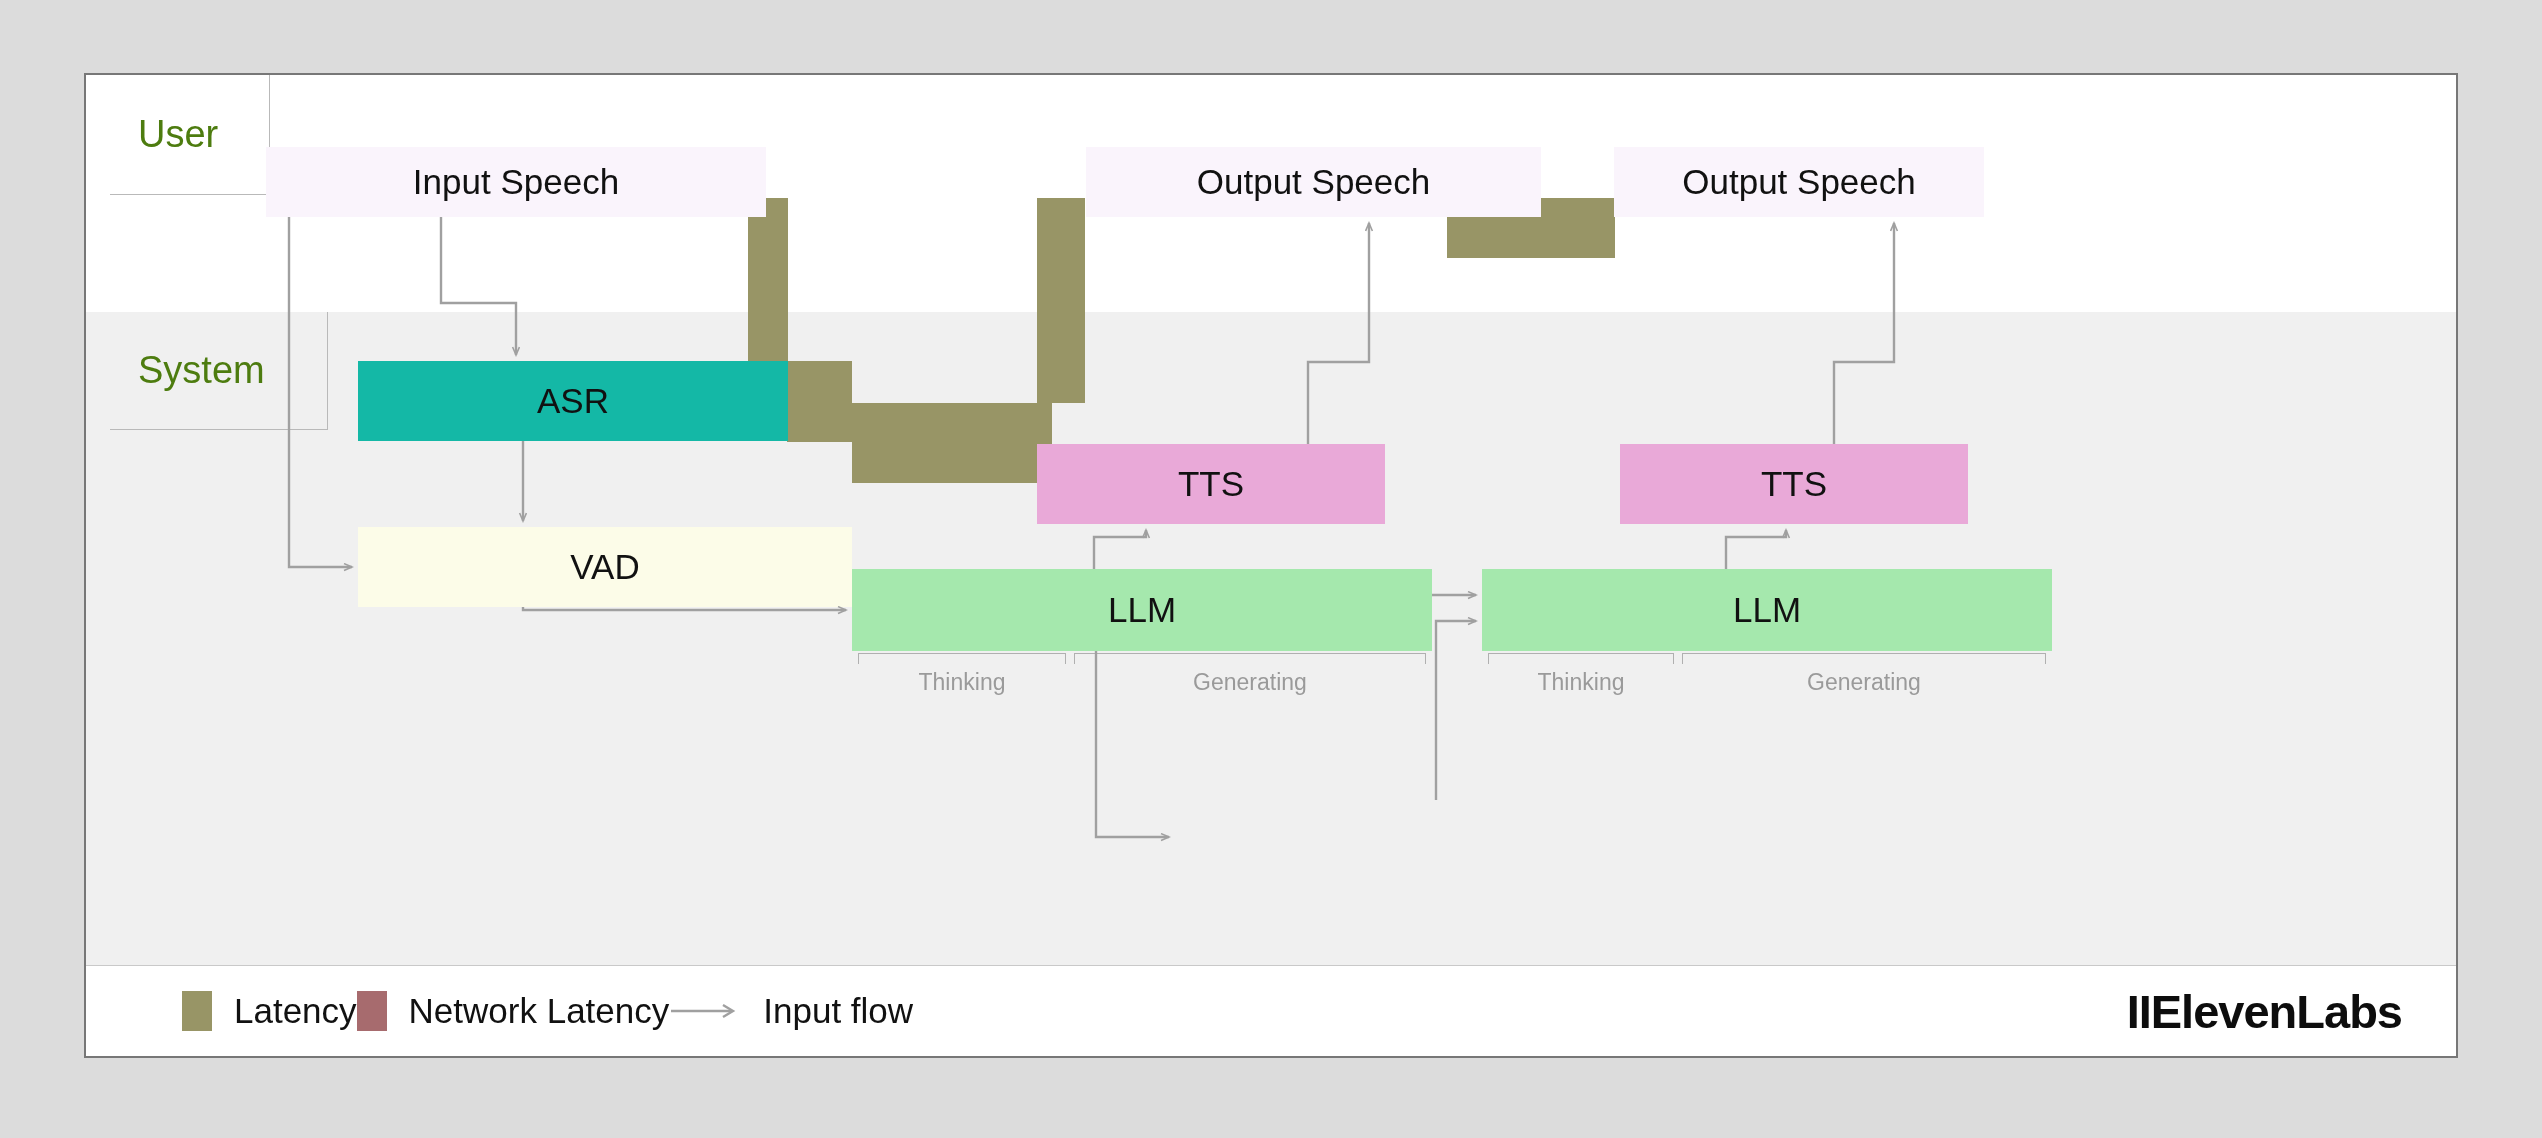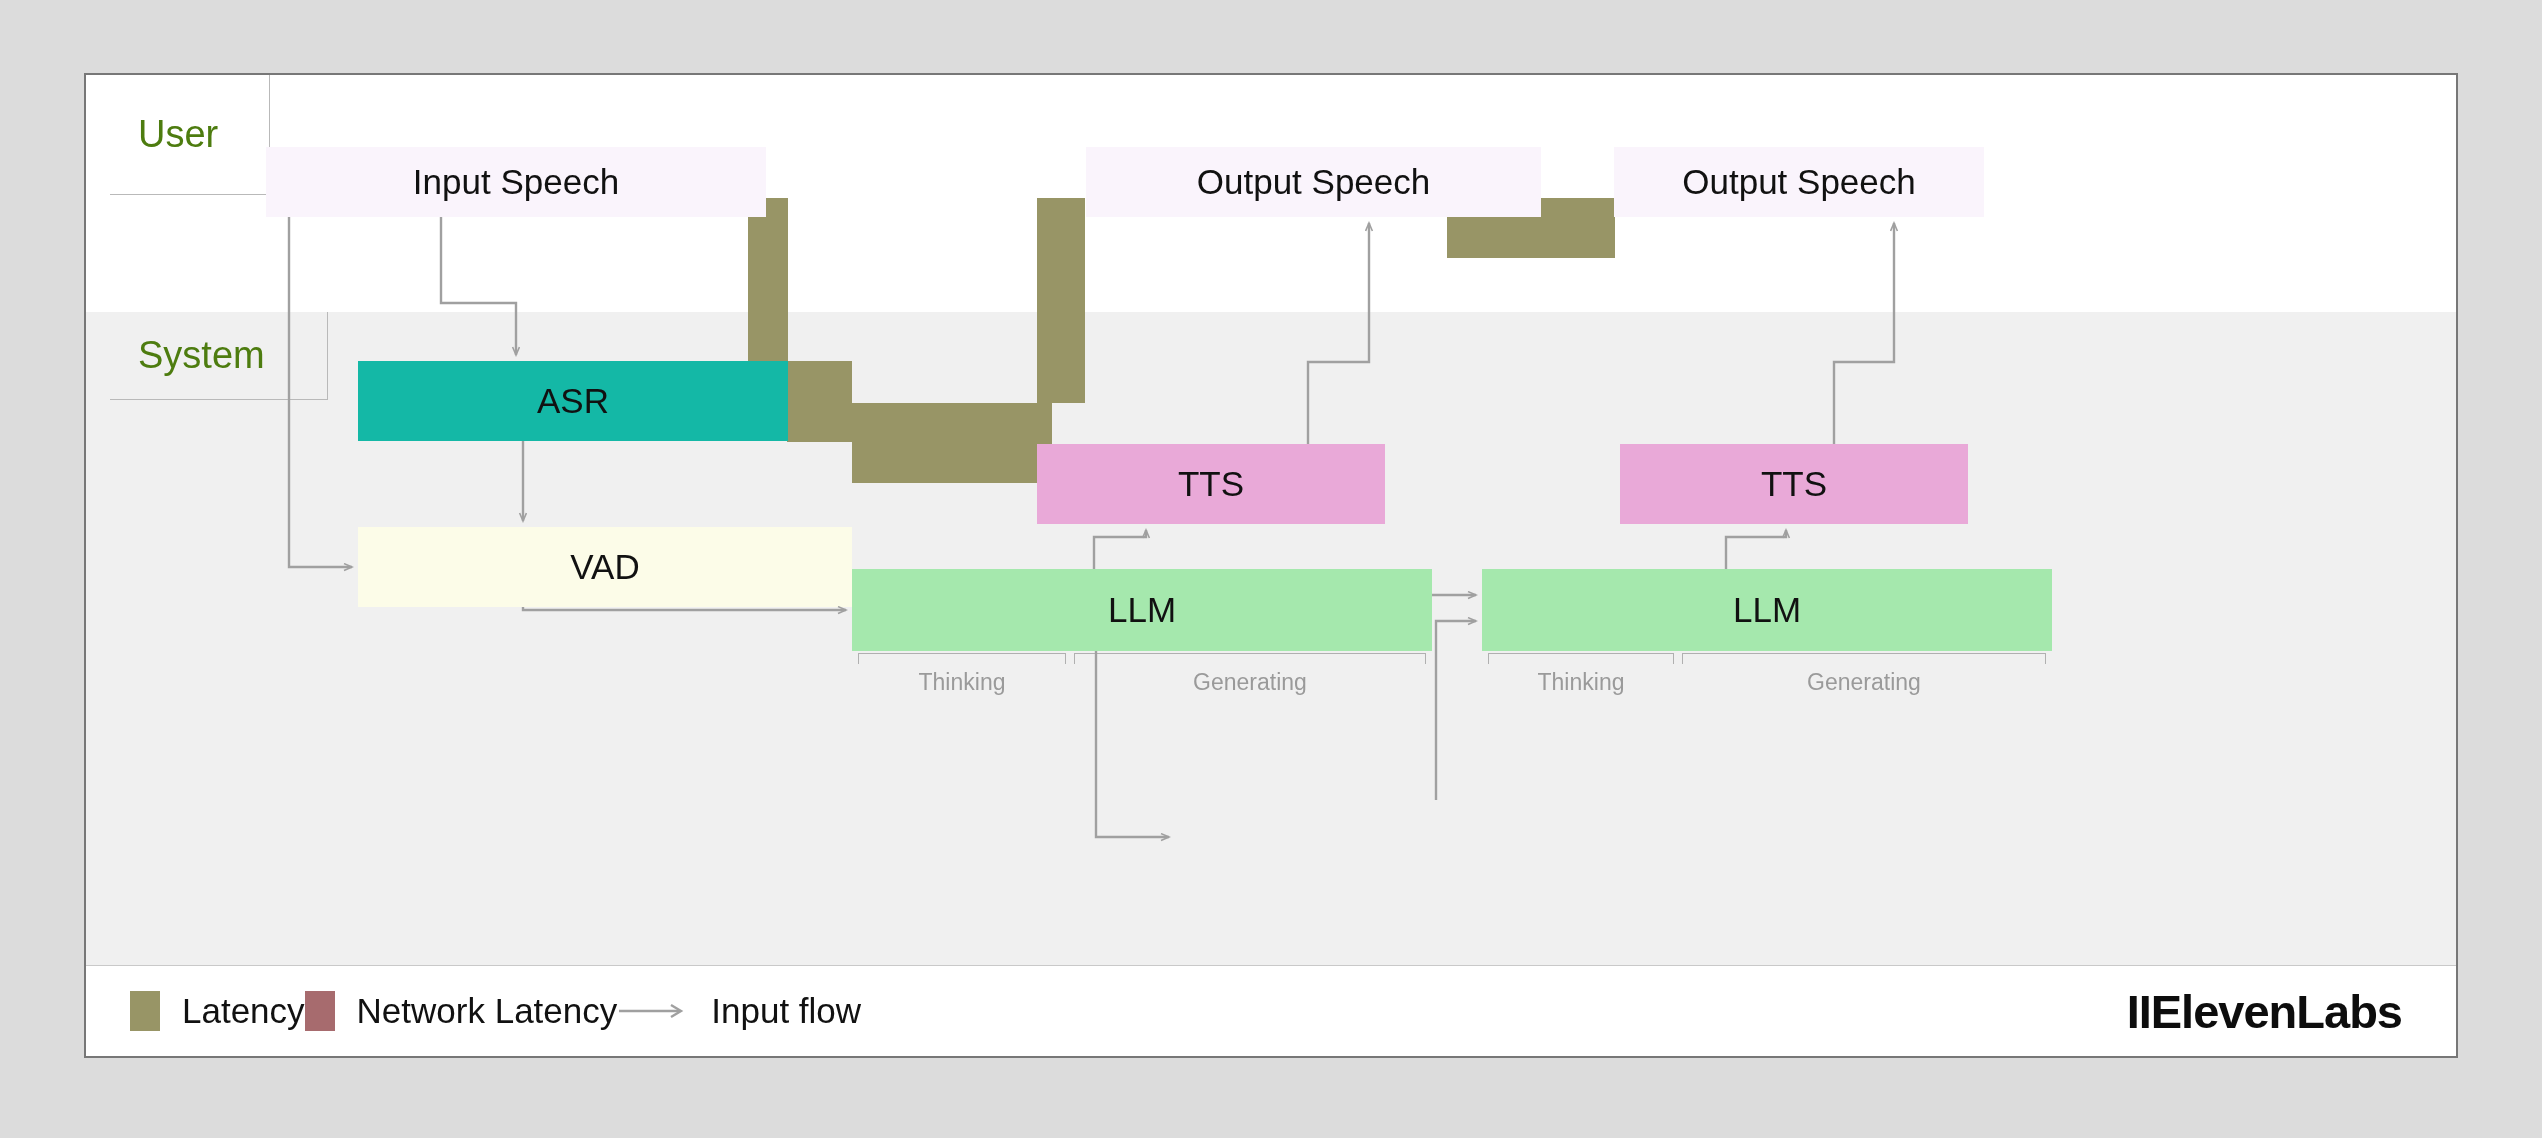--- a/index.html
+++ b/index.html
@@ -52,21 +52,21 @@
     left: 0px;
     top: 0px;
     width: 160px;
     height: 120px;
     background: #ffffff;
   }
   #lane-tab-system {
     left: 0px;
     top: 237px;
     width: 218px;
-    height: 88px;
+    height: 118px;
     background: #f0f0f0;
   }
   
   .legend-divider {
     position: absolute;
     left: 0px;
     top: 890px;
     width: 2370px;
     height: 1px;
     background: #c9c9c9;
@@ -78,21 +78,21 @@
     width: 2370px;
     height: 90px;
     background: #ffffff;
     display: flex;
     align-items: center;
   }
   .legend-item {
     display: flex;
     align-items: center;
   }
-  .legend-item:first-child { margin-left: 44px; }
+  .legend-item:first-child { margin-left: 96px; }
   .legend-swatch {
     width: 30px;
     height: 40px;
     margin-right: 22px;
   }
   .legend-label {
     font-size: 35px;
     color: #111111;
     white-space: nowrap;
   }

